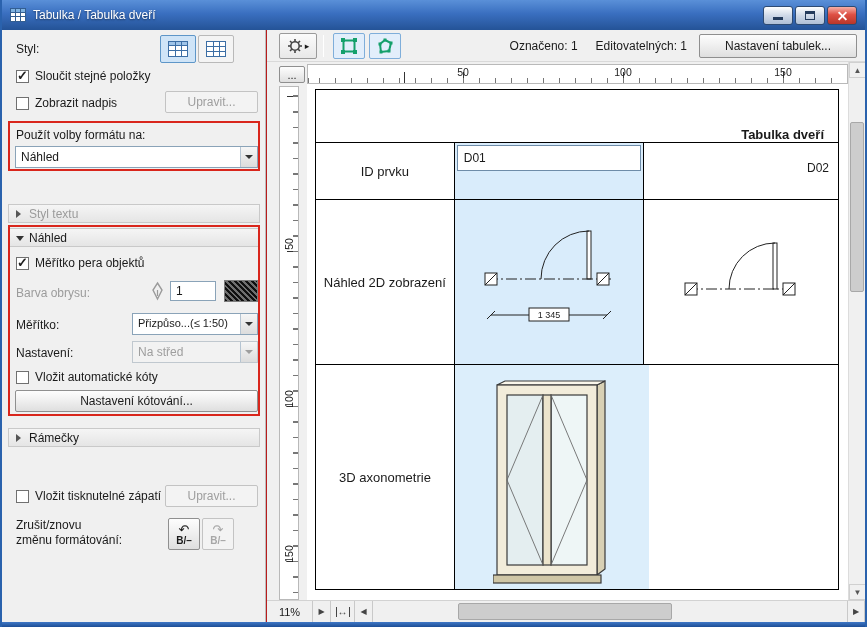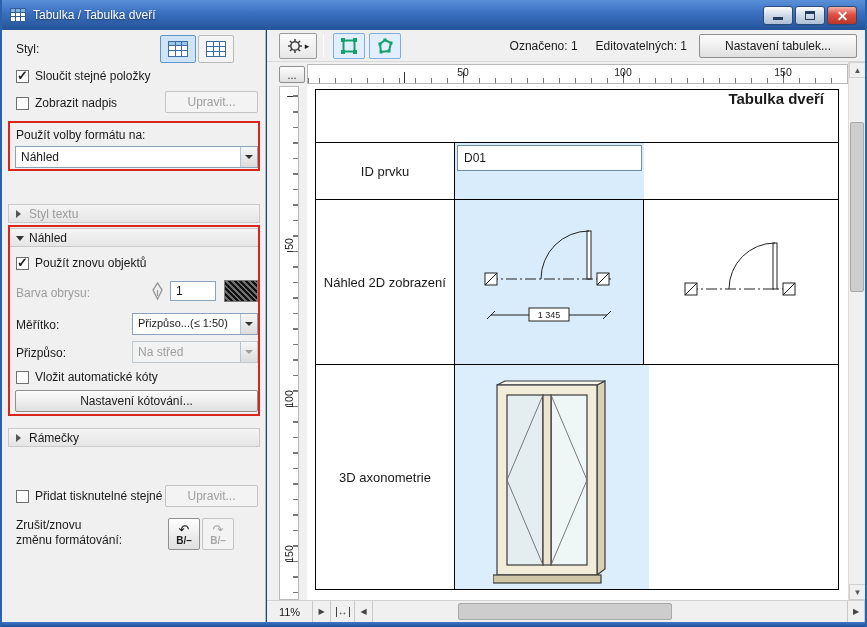--- a/index.html
+++ b/index.html
@@ -1,17 +1,17 @@
 <!DOCTYPE html>
 <html><head>
 <meta charset="utf-8">
 <style>
   * { margin:0; padding:0; box-sizing:border-box; }
   html,body { width:867px; height:627px; font-family:"Liberation Sans", sans-serif; }
-  .window { position:relative; width:867px; height:627px; background:#0c4a6e;
+  .window { position:relative; width:867px; height:627px; background:#b91c1c;
             border-left:2px solid #2a62ad; border-right:2px solid #2a62ad; overflow:hidden; font-size:12px; color:#1a1a1a; }
 
   
   .titlebar { position:absolute; left:0; top:0; right:0; height:30px;
               background:linear-gradient(180deg,#5a90d8 0%, #3a6fc0 45%, #245397 100%);
               display:flex; align-items:center; padding:0 8px; }
   .titlebar .ttl { color:#fff; margin-left:7px; text-shadow:0 1px 2px rgba(0,0,0,.5); flex:1; }
   .winbtns { display:flex; gap:2px; }
   .winbtn { width:30px; height:19px; border:1px solid #2d4a72; border-radius:3px; position:relative; }
   .winbtn.min, .winbtn.max { background:linear-gradient(180deg,#fdfefe,#cfd9e8 50%,#aebfd6); }
@@ -87,21 +87,21 @@
 
   
   .sched { position:absolute; left:8px; top:5px; width:524px; border:1px solid #000; background:#fff; }
   .srow { display:flex; border-bottom:1px solid #000; }
   .srow:last-child { border-bottom:none; }
   .scell { position:relative; overflow:hidden; }
   .scell.b { border-left:1px solid #000; }
   .c-label { width:138px; display:flex; align-items:center; justify-content:center; font-size:13px; text-align:center; }
   .c-mid { width:190px; } .c-right { width:195px; }
   .title-row { height:53px; }
-  .title-cell { flex:1; display:flex; align-items:flex-start; justify-content:flex-end; padding-right:14px; font-size:15px; font-weight:bold; }
+  .title-cell { flex:1; display:flex; align-items:flex-end; justify-content:flex-end; padding-right:14px; font-size:13px; font-weight:bold; }
   .id-row { height:57px; }
   .r2d { height:165px; }
   .r3d { height:224px; }
   .sel-light { background:#d9ecfb; }
   .sel-strong { background:#3f9be4; }
   .sel-soft { background:#dceefb; }
   .idfield { position:absolute; left:2px; right:2px; top:2px; height:26px; background:#fff; border:1px solid #6e8ca8;
              display:flex; align-items:center; padding-left:6px; font-size:12px; }
   .idright { position:absolute; right:9px; top:18px; font-size:12px; }
   .centerwrap { position:absolute; inset:0; display:flex; align-items:center; justify-content:center; }
@@ -193,60 +193,60 @@
       </div>
 
       <div class="redbox" style="left:6px; top:195px; width:252px; height:191px;"></div>
 
       <div class="sec expanded" style="top:198px;">
         <span>Náhled</span>
       </div>
 
       <div class="cbrow" style="left:14px; top:226px;">
         <span class="cb checked"></span>
-        <span class="lbl">Použít znovu objektů</span>
+        <span class="lbl">Měřítko pera objektů</span>
       </div>
 
       <span class="lbl dim abs" style="left:14px; top:256px;">Barva obrysu:</span>
       <svg class="abs" style="left:148px; top:251px;" width="15" height="20">
         <path d="M7.5,2 L12,9 L7.5,18 L3,9 Z" fill="none" stroke="#9a9a9a" stroke-width="1.4"></path>
         <line x1="7.5" y1="9" x2="7.5" y2="15" stroke="#9a9a9a" stroke-width="1.2"></line>
       </svg>
       <div class="numfield" style="left:168px; top:251px; width:46px; height:20px;">
         <span>1</span>
       </div>
       <div class="hatchbtn" style="left:222px; top:250px; width:34px; height:22px;"></div>
 
       <span class="lbl abs" style="left:14px; top:288px;">Měřítko:</span>
       <div class="sel" style="left:130px; top:283px; width:126px;">
         <span class="sel-text" style="font-size:11px;">Přizpůso...(≤ 1:50)</span>
         <span class="sel-btn"></span>
       </div>
 
-      <span class="lbl abs" style="left:14px; top:316px;">Přizpůso:</span>
+      <span class="lbl abs" style="left:14px; top:316px;">Nastavení:</span>
       <div class="sel disabled" style="left:130px; top:311px; width:126px;">
         <span class="sel-text">Na střed</span>
         <span class="sel-btn"></span>
       </div>
 
       <div class="cbrow" style="left:14px; top:340px;">
         <span class="cb"></span>
         <span class="lbl">Vložit automatické kóty</span>
       </div>
 
       <div class="btn abs" style="left:13px; top:360px; width:243px; height:22px;">Nastavení kótování...</div>
 
       <div class="sec collapsed" style="top:398px;">
         <span>Rámečky</span>
       </div>
 
 
       <div class="cbrow" style="left:14px; top:459px;">
         <span class="cb"></span>
-        <span class="lbl">Přidat tisknutelné stejné</span>
+        <span class="lbl">Vložit tisknutelné zápatí</span>
       </div>
       <div class="btn disabled abs" style="left:163px; top:455px; width:93px; height:22px;">Upravit...</div>
 
       <span class="lbl abs" style="left:14px; top:488px;">Zrušit/znovu</span>
       <span class="lbl abs" style="left:14px; top:503px;">změnu formátování:</span>
 
       <div class="btn undo-btn" style="left:166px; top:488px;">
         <span class="arr">↶</span>
         <span class="bt">B/–</span>
       </div>
@@ -328,20 +328,23 @@
           </div>
 
           <div class="srow id-row">
             <div class="scell c-label">
               <span>ID prvku</span>
             </div>
             <div class="scell c-mid b sel-light">
               <div class="idfield">
                 <span>D01</span>
               </div>
+            </div>
+            <div class="scell c-right b">
+              <span class="idright">D02</span>
             </div>
           </div>
 
           <div class="srow r2d">
             <div class="scell c-label">
               <span>Náhled 2D zobrazení</span>
             </div>
             <div class="scell c-mid b sel-light">
               <div class="centerwrap">
                 <svg width="140" height="118" viewBox="0 0 140 118">

